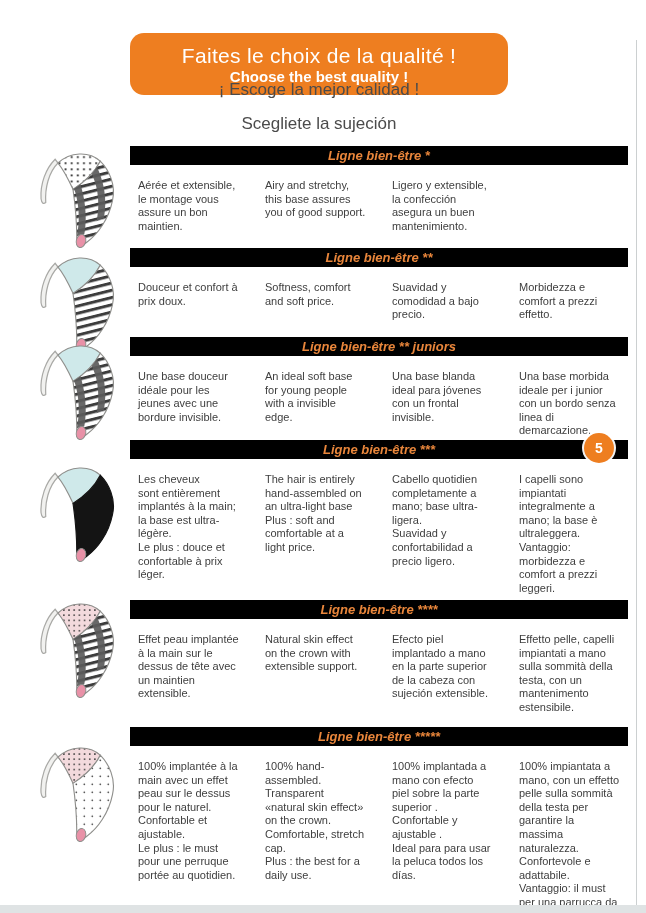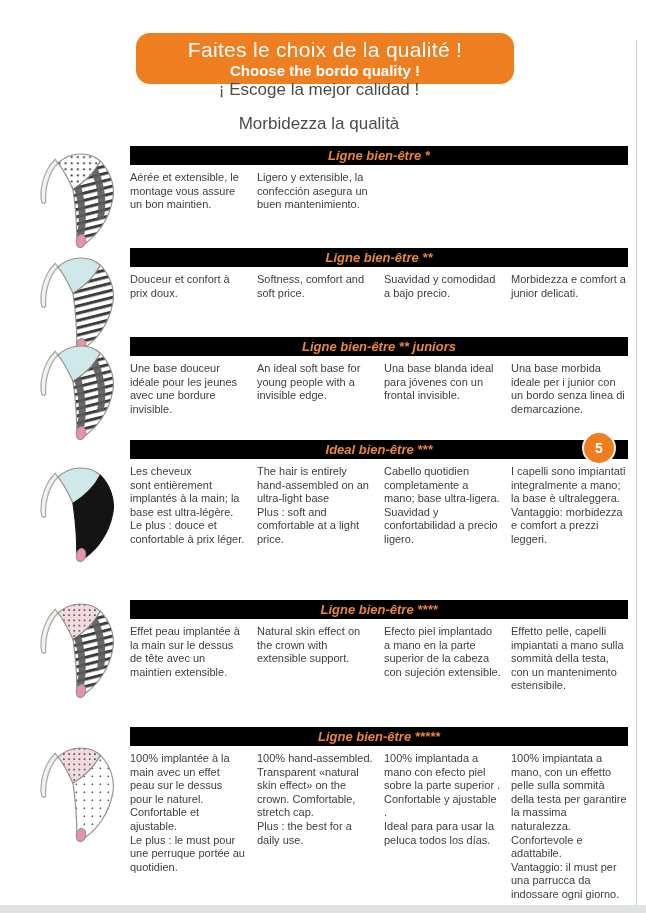--- a/index.html
+++ b/index.html
@@ -2,37 +2,37 @@
 <html><head>
 <meta charset="utf-8">
 <style>
   html,body{margin:0;padding:0;background:#ffffff;}
   .page{
     position:relative;width:646px;height:913px;background:#ffffff;
     font-family:"Liberation Sans",sans-serif;overflow:hidden;
   }
   
   .banner{
-    position:absolute;left:136px;top:33px;width:378px;height:51px;
+    position:absolute;left:130px;top:33px;width:378px;height:62px;
     background:#ee7e20;border-radius:14px;
     display:flex;flex-direction:column;align-items:center;justify-content:center;
   }
   .banner-title{color:#ffffff;font-size:21px;line-height:25px;letter-spacing:.3px;}
   .banner-sub{color:#ffffff;font-size:15px;font-weight:bold;line-height:18px;}
   .intro{position:absolute;left:130px;width:378px;text-align:center;color:#4b4b4b;}
   .intro-es{top:80px;font-size:17px;}
   .intro-it{top:114px;font-size:17px;}
   
   .section{position:absolute;left:130px;width:498px;}
   .bar{
     height:19px;background:#000000;text-align:center;
     font-size:13px;font-style:italic;font-weight:bold;color:#e9863b;line-height:19px;
   }
   .cols{display:grid;grid-template-columns:repeat(4,1fr);column-gap:10px;padding-top:6px;}
-  .cols p{margin:0;font-size:11px;line-height:13.6px;color:#3e3e3e;white-space:pre-line;}
+  .cols p{margin:8px;font-size:11px;line-height:13.6px;color:#3e3e3e;white-space:pre-line;}
   
   .wig{position:absolute;left:26px;width:94px;}
   .wig svg{display:block;width:94px;height:auto;}
   
   .badge{
     position:absolute;left:584px;top:433px;width:30px;height:30px;border-radius:50%;
     background:#ee7e20;color:#ffffff;font-size:14px;font-weight:bold;
     text-align:center;line-height:30px;box-shadow:0 0 0 2px rgba(255,255,255,.95);
   }
   
@@ -60,62 +60,63 @@
       </pattern>
       <pattern id="patDotsSparse" width="8.5" height="8.5" patternUnits="userSpaceOnUse">
         <rect width="8.5" height="8.5" fill="#ffffff"></rect>
         <circle cx="2.5" cy="2.5" r="0.9" fill="#444444"></circle>
       </pattern>
     </defs>
   </svg>
 
   <div class="banner">
     <div class="banner-title">Faites le choix de la qualité !</div>
-    <div class="banner-sub">Choose the bordo quality !</div>
+    <div class="banner-sub">Choose the best quality !</div>
   </div>
   <div class="intro intro-es">¡ Escoge la mejor calidad !</div>
-  <div class="intro intro-it">Morbidezza la qualità</div>
+  <div class="intro intro-it">Scegliete la sujeción</div>
 
   <section class="section" style="top:146px">
     <div class="bar">
       <span>Ligne bien-être *</span>
     </div>
     <div class="cols">
       <p>Aérée et extensible, le montage vous assure un bon maintien.</p>
+      <p>Airy and stretchy, this base assures you of good support.</p>
       <p>Ligero y extensible, la confección asegura un buen mantenimiento.</p>
     </div>
   </section>
 
   <section class="section" style="top:248px">
     <div class="bar">
       <span>Ligne bien-être **</span>
     </div>
     <div class="cols">
       <p>Douceur et confort à prix doux.</p>
       <p>Softness, comfort and soft price.</p>
       <p>Suavidad y comodidad a bajo precio.</p>
-      <p>Morbidezza e comfort a junior delicati.</p>
+      <p>Morbidezza e comfort a prezzi effetto.</p>
     </div>
   </section>
 
   <section class="section" style="top:337px">
     <div class="bar">
       <span>Ligne bien-être ** juniors</span>
     </div>
     <div class="cols">
       <p>Une base douceur idéale pour les jeunes avec une bordure invisible.</p>
       <p>An ideal soft base for young people with a invisible edge.</p>
       <p>Una base blanda ideal para jóvenes con un frontal invisible.</p>
       <p>Una base morbida ideale per i junior con un bordo senza linea di demarcazione.</p>
     </div>
   </section>
 
   <section class="section" style="top:440px">
     <div class="bar">
-      <span>Ideal bien-être ***</span>
+      <span>Ligne bien-être ***</span>
     </div>
     <div class="cols">
       <p>Les cheveux
 sont entièrement implantés à la main; la base est ultra-légère.
 Le plus : douce et confortable à prix léger.</p>
       <p>The hair is entirely hand-assembled on an ultra-light base
 Plus : soft and comfortable at a light price.</p>
       <p>Cabello quotidien completamente a mano; base ultra-ligera.
 Suavidad y confortabilidad a precio ligero.</p>
       <p>I capelli sono impiantati integralmente a mano; la base è ultraleggera.

